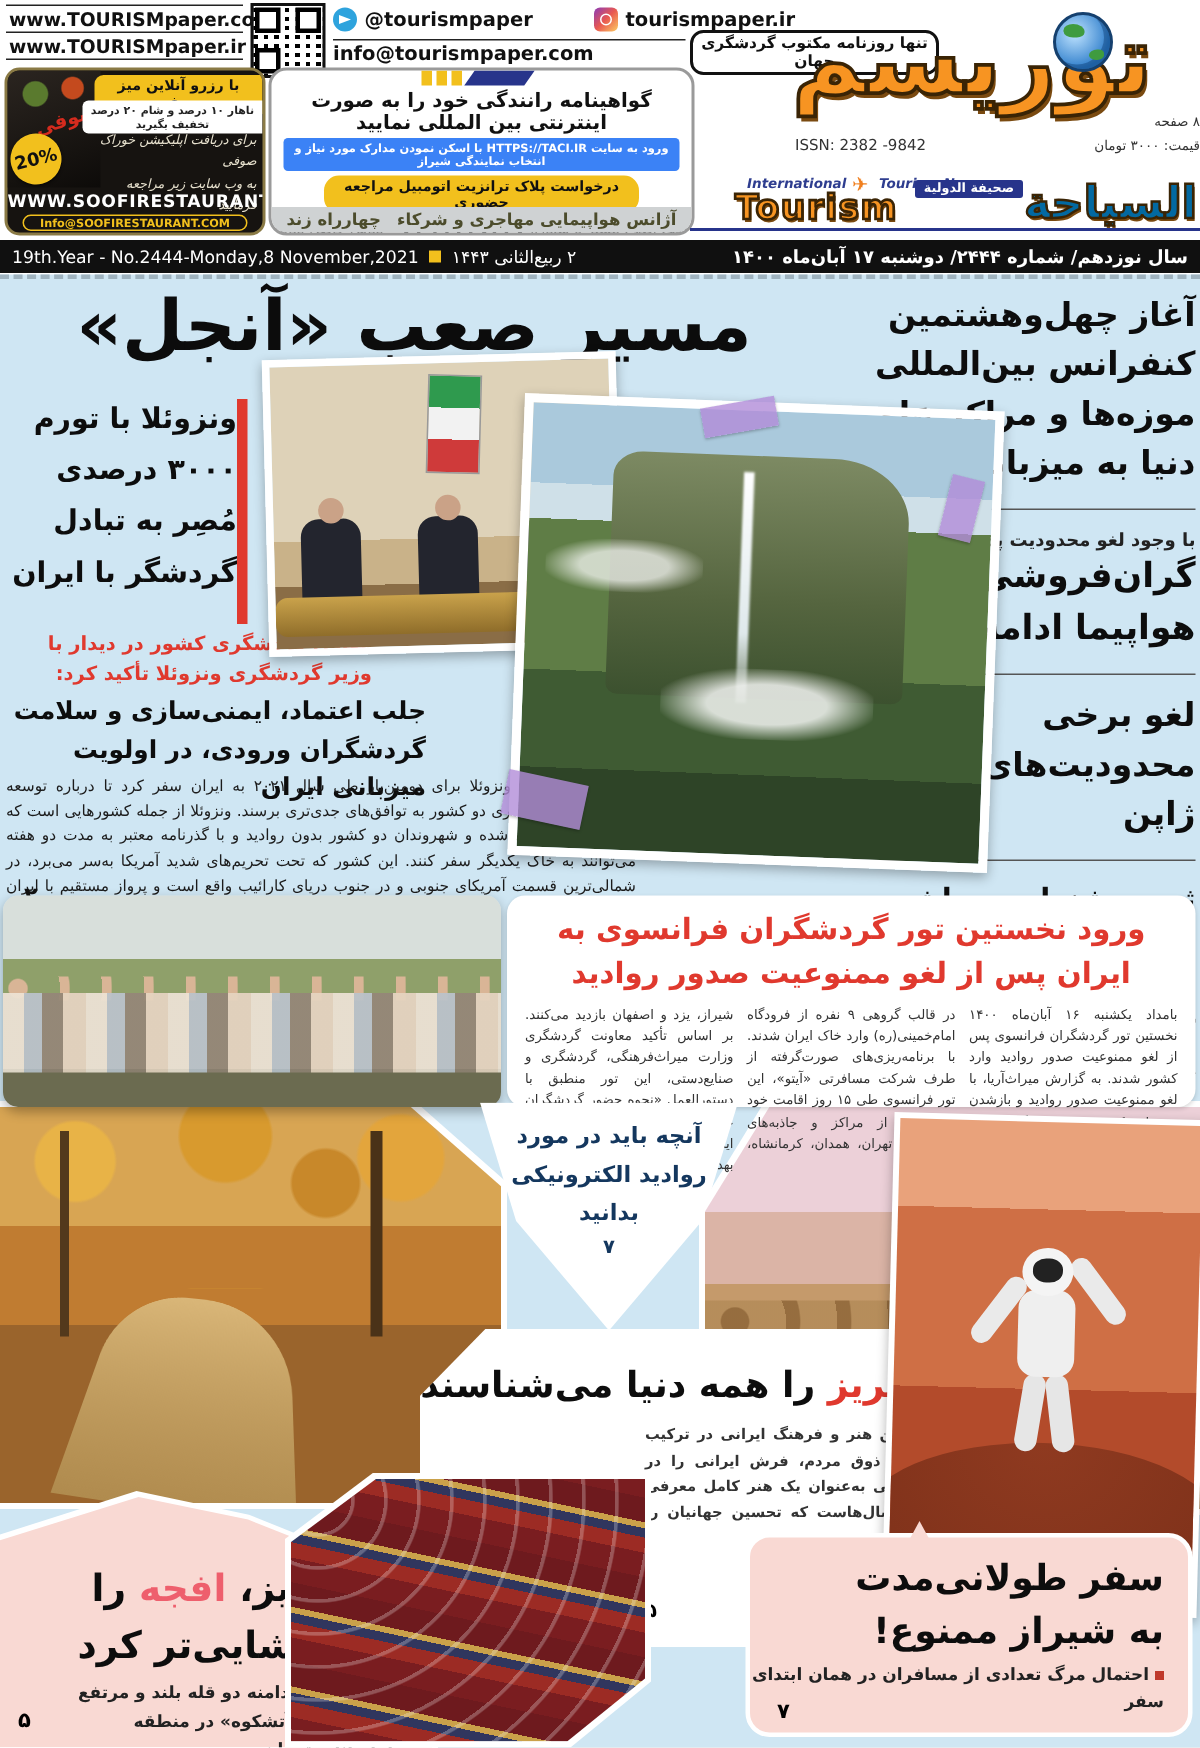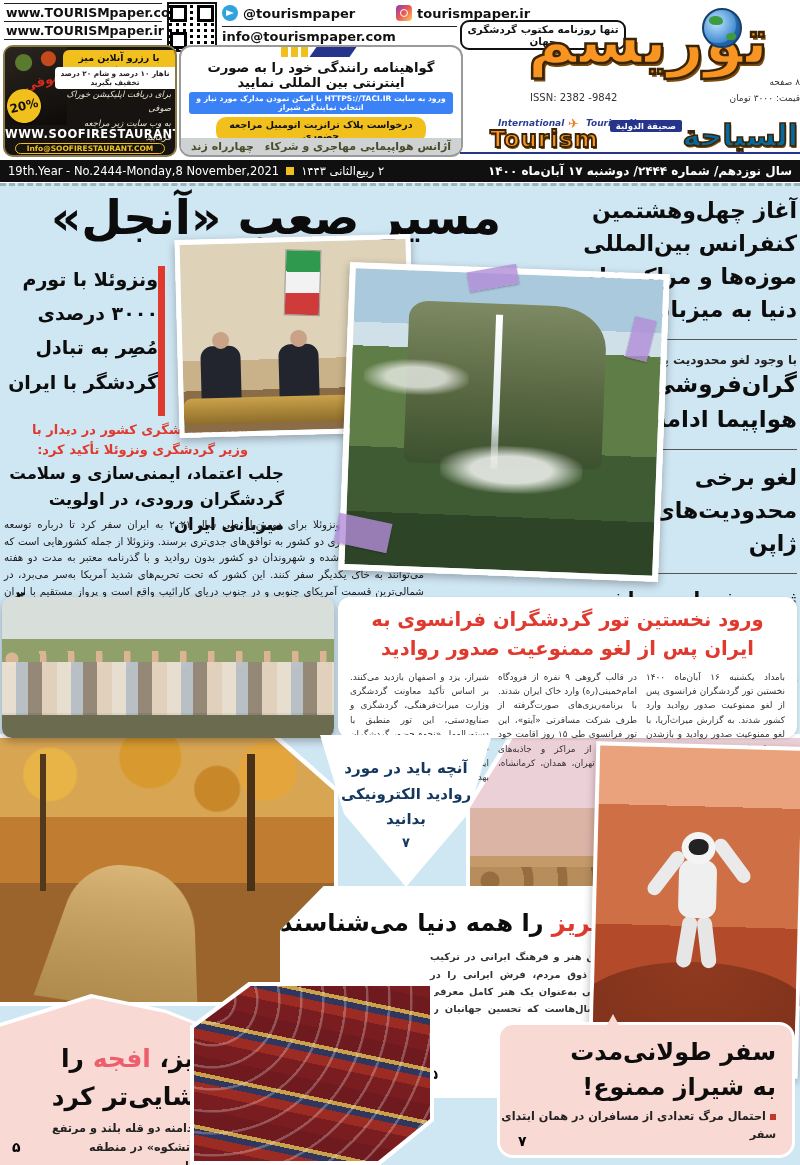--- a/index.html
+++ b/index.html
@@ -152,21 +152,21 @@
   .autumn .tr1{left:12%;width:6px;background:#53391c;}
   .autumn .tr2{left:74%;width:8px;background:#4a3218;}
   .autumn .fol{position:absolute;left:0;top:0;width:100%;height:46%;background:
      radial-gradient(circle at 15% 30%,#e8b347 0 26px,transparent 28px),
      radial-gradient(circle at 45% 16%,#d89a2e 0 30px,transparent 32px),
      radial-gradient(circle at 80% 28%,#e3a53c 0 28px,transparent 30px),
      radial-gradient(circle at 65% 42%,#c8882a 0 22px,transparent 24px);}
   .evisa{left:320px;top:735px;width:172px;height:152px;background:#fff;z-index:4;
      clip-path:polygon(0 0,100% 0,86% 52%,50% 100%,14% 52%);text-align:center;direction:rtl;}
   .evisa .l{font-size:15px;font-weight:bold;color:#14375e;line-height:1.7;}
-  .evisa .l:first-child{margin-top:21px;}
+  .evisa .l:first-child{margin-top:10px;}
   .evisa .pg{font-size:13px;font-weight:bold;color:#14375e;margin-top:2px;}
   .rock-o{left:466px;top:734px;width:338px;height:276px;clip-path:polygon(13% 0,100% 0,100% 100%,0 100%,0 26%);}
   .rock{position:absolute;left:4px;top:4px;right:4px;bottom:4px;clip-path:polygon(13% 0,100% 0,100% 100%,0 100%,0 26%);background:
      linear-gradient(180deg,#ecd0d8 0 26%,#dbb4a6 26% 44%,#c59a6b 44% 62%,#b2855357 62%,#a87e4e 62% 100%);}
   .rock .bumps{position:absolute;left:0;top:48%;width:100%;height:30%;background:
      repeating-radial-gradient(circle at 20px 14px,#8a6234 0 9px,#b28a57 10px 34px);opacity:.8;}
   .mars-o{left:592px;top:744px;width:210px;height:332px;background:#fff;padding:0;z-index:5;transform:rotate(1.5deg);box-shadow:0 3px 8px rgba(0,0,0,.3);}
   .marsph{position:absolute;left:4px;top:4px;right:4px;bottom:4px;overflow:hidden;background:
      linear-gradient(180deg,#e9a27b 0 18%,#cf6f45 18% 55%,#b34b2b 55%);}
   .marsph .ground{position:absolute;left:-10%;bottom:0;width:120%;height:34%;background:radial-gradient(ellipse at 50% 0,#8f3a20,#7c3019);border-radius:50% 50% 0 0;}

